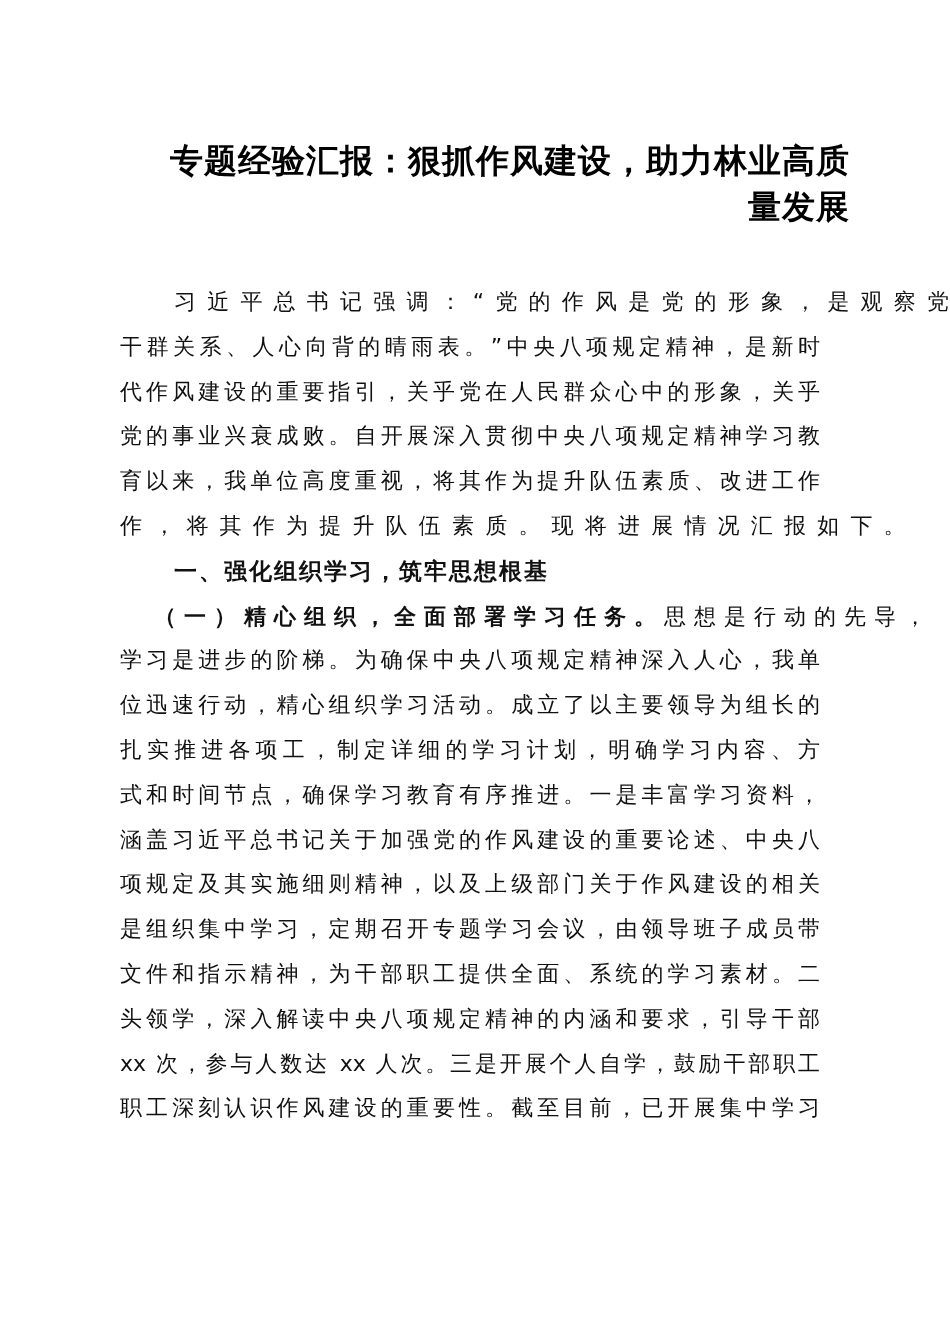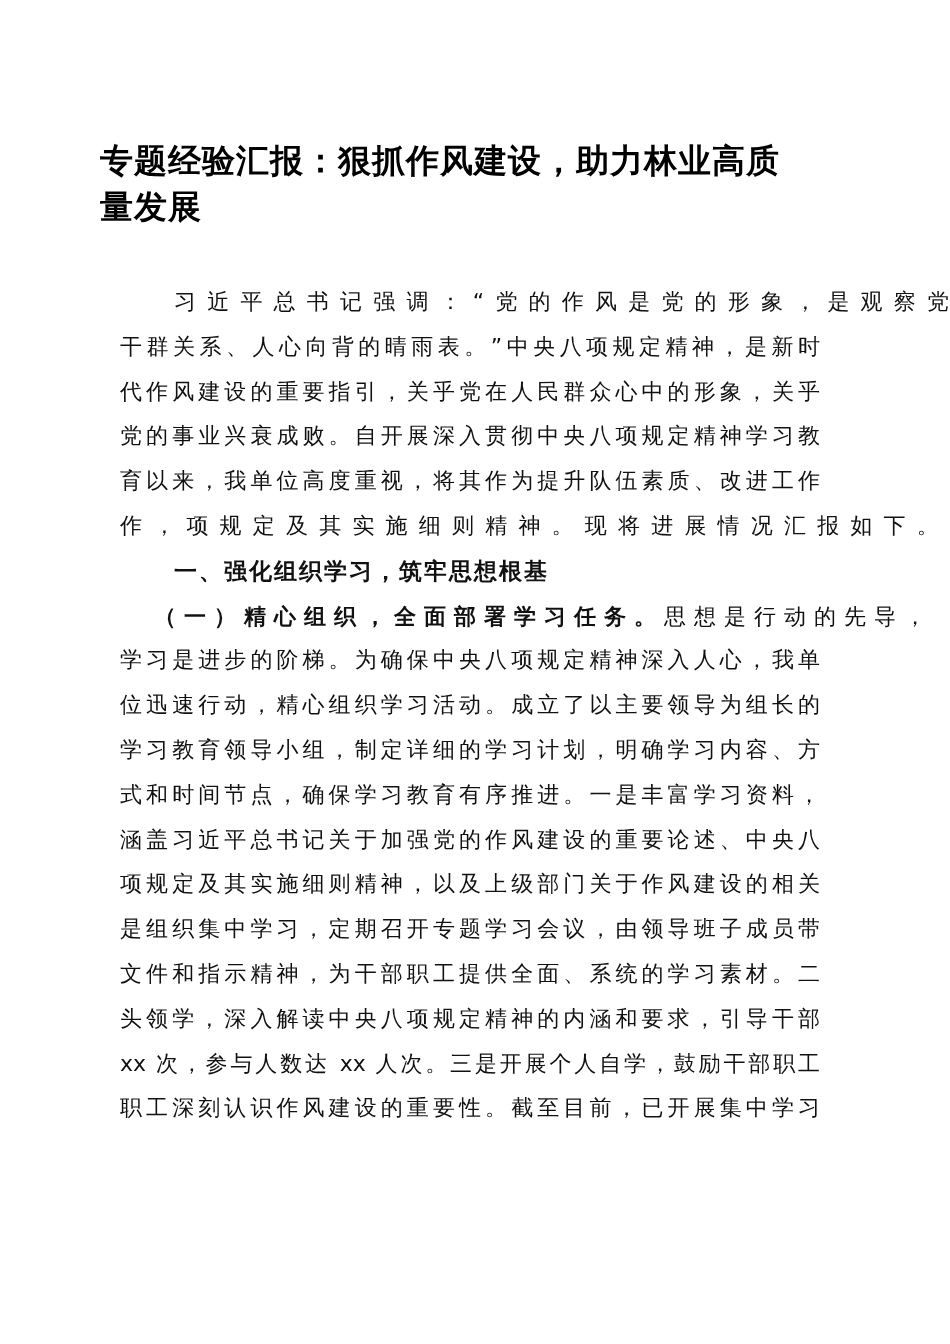--- a/index.html
+++ b/index.html
@@ -20,21 +20,21 @@
     left: 0; top: 0;
     width: 950px;
     height: 1344px;
     background: #ffffff;
   }
   .title {
     position: absolute;
     left: 100px;
     width: 750px;
     top: 138px;
-    text-align: left;
+    text-align: right;
     font-family: "DejaVu Serif", "Liberation Serif", serif;
     font-weight: bold;
     font-size: 33px;
     line-height: 46px;
     letter-spacing: 1px;
     color: #000;
   }
   .title .tline {
     display: block;
     white-space: nowrap;
@@ -87,30 +87,30 @@
   </div>
 
   <div class="body">
 
     <div>
       <span class="line indent">习近平总书记强调：“党的作风是党的形象，是观察党群</span>
       <span class="line justify">干群关系、人心向背的晴雨表。”中央八项规定精神，是新时</span>
       <span class="line justify">代作风建设的重要指引，关乎党在人民群众心中的形象，关乎</span>
       <span class="line justify">党的事业兴衰成败。自开展深入贯彻中央八项规定精神学习教</span>
       <span class="line justify">育以来，我单位高度重视，将其作为提升队伍素质、改进工作</span>
-      <span class="line">作，项规定及其实施细则精神。现将进展情况汇报如下。</span>
+      <span class="line">作，将其作为提升队伍素质。现将进展情况汇报如下。</span>
     </div>
 
     <span class="line indent heading1">一、强化组织学习，筑牢思想根基</span>
 
     <div>
       <span class="line indent" style="letter-spacing:8px; padding-left:34px;text-align:center;"><span class="bold-lead">（一）精心组织，全面部署学习任务。</span><span>思想是行动的先导，</span></span>
       <span class="line justify">学习是进步的阶梯。为确保中央八项规定精神深入人心，我单</span>
       <span class="line justify">位迅速行动，精心组织学习活动。成立了以主要领导为组长的</span>
-      <span class="line justify">学习教育领导小组，制定详细的学习计划，明确学习内容、方</span>
+      <span class="line justify">扎实推进各项工，制定详细的学习计划，明确学习内容、方</span>
       <span class="line justify">式和时间节点，确保学习教育有序推进。一是丰富学习资料，</span>
       <span class="line justify">涵盖习近平总书记关于加强党的作风建设的重要论述、中央八</span>
       <span class="line justify">项规定及其实施细则精神，以及上级部门关于作风建设的相关</span>
       <span class="line justify">是组织集中学习，定期召开专题学习会议，由领导班子成员带</span>
       <span class="line justify">文件和指示精神，为干部职工提供全面、系统的学习素材。二</span>
       <span class="line justify">头领学，深入解读中央八项规定精神的内涵和要求，引导干部</span>
       <span class="line justify">xx 次，参与人数达 xx 人次。三是开展个人自学，鼓励干部职工</span>
       <span class="line justify">职工深刻认识作风建设的重要性。截至目前，已开展集中学习</span>
     </div>
 

